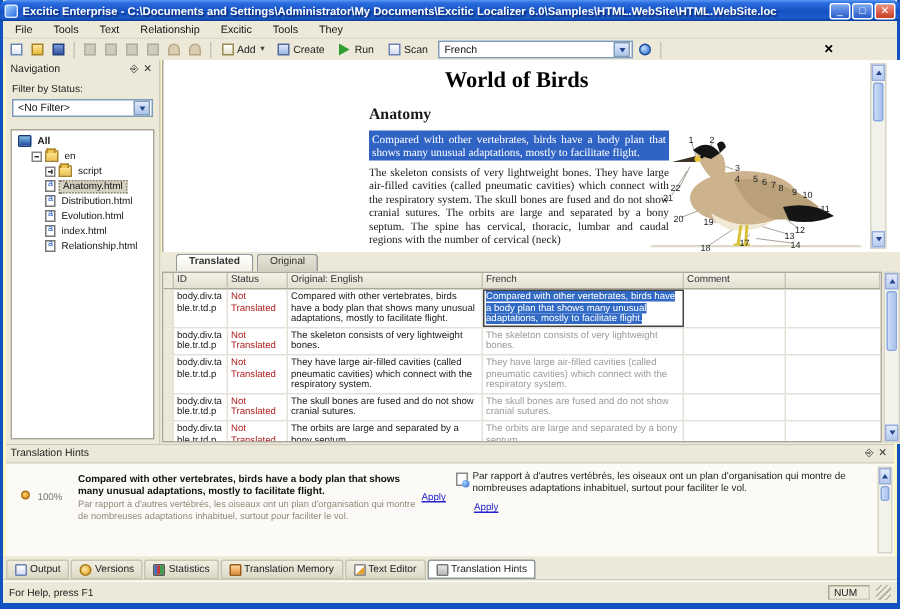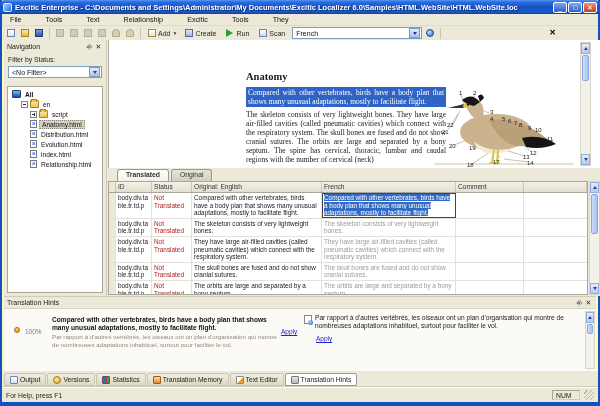--- a/index.html
+++ b/index.html
@@ -13,21 +13,21 @@
     background:linear-gradient(180deg,#5a96f2 0%,#2a6cdf 15%,#1551c2 55%,#1c5ccb 85%,#0b3d9d 100%);
     border-radius:5px 5px 0 0; display:flex; align-items:center; padding:0 3px; }
   .title-icon { width:9px; height:9px; margin-right:3px; background:linear-gradient(135deg,#9fd4ff,#2a6cdf); border:1px solid #dfe9ff; border-radius:2px; }
   .title-text { color:#fff; font-weight:bold; font-size:7.5px; text-shadow:1px 1px 1px #0a2a70; white-space:nowrap; overflow:hidden; flex:1; }
   .title-btns { display:flex; gap:1px; }
   .tbtn { width:14px; height:11px; border-radius:2px; border:1px solid #fff;
     background:linear-gradient(180deg,#7da8f0,#2a5cc8); color:#fff; font-size:7px; line-height:9px; text-align:center; }
   .tbtn.close { background:linear-gradient(180deg,#f09080,#c83c22); }
 
   
-  .menubar { position:absolute; left:0; right:0; top:14px; height:12px; display:flex; align-items:flex-start; padding-left:3px; gap:14px; background:#ece9d8; border-bottom:1px solid #e0dccb; }
+  .menubar { position:absolute; left:0; right:0; top:14px; height:12px; display:flex; align-items:flex-start; padding-left:3px; gap:4px; background:#ece9d8; border-bottom:1px solid #e0dccb; }
   .menu-item { padding:1px 5px; font-size:7.2px; color:#111; }
 
   
   .toolbar { position:absolute; left:0; right:0; top:26px; height:14px; display:flex; align-items:center; padding-left:3px; gap:2px; background:#ece9d8; }
   .tb { width:12px; height:11px; border:1px solid transparent; border-radius:1px; position:relative; display:flex; align-items:center; justify-content:center; }
   .tb .glyph { width:8px; height:8px; }
   .g-new   { background:linear-gradient(180deg,#fff,#dfe6f5); border:1px solid #6a84b8; }
   .g-open  { background:linear-gradient(180deg,#ffe9a0,#e8b93a); border:1px solid #a8832a; }
   .g-save  { background:linear-gradient(180deg,#7d9ce0,#35559e); border:1px solid #23407e; }
   .g-cut,.g-copy,.g-paste,.g-find { background:#cfccbe; border:1px solid #b2af9f; }
@@ -275,20 +275,21 @@
           <span class="tree-label">index.html</span>
         </div>
         <div class="tree-row" style="padding-left: 22px;">
           <span class="ticon html-file-icon"></span>
           <span class="tree-label">Relationship.html</span>
         </div>
       </div>
   </div>
 
   <div class="doc">
+    <div class="doc-title">World of Birds</div>
     <div class="doc-heading">Anatomy</div>
     <div class="doc-para selected">Compared with other vertebrates, birds have a body plan that shows many unusual adaptations, mostly to facilitate flight.</div>
     <div class="doc-para normal">The skeleton consists of very lightweight bones. They have large air-filled cavities (called pneumatic cavities) which connect with the respiratory system. The skull bones are fused and do not show cranial sutures. The orbits are large and separated by a bony septum. The spine has cervical, thoracic, lumbar and caudal regions with the number of cervical (neck)</div>
     <svg class="bird-svg" id="bird" width="152" height="112" viewBox="0 0 152 112">
       <line x1="0" y1="106" x2="140" y2="106" stroke="#ddd8c8" stroke-width="1.5"></line>
 
       <g stroke="#9a9a8a" stroke-width="0.6">
         <line x1="27" y1="37" x2="30" y2="46"></line>
           <line x1="41" y1="37" x2="37" y2="46"></line>
         <line x1="55" y1="55" x2="42" y2="50"></line>

